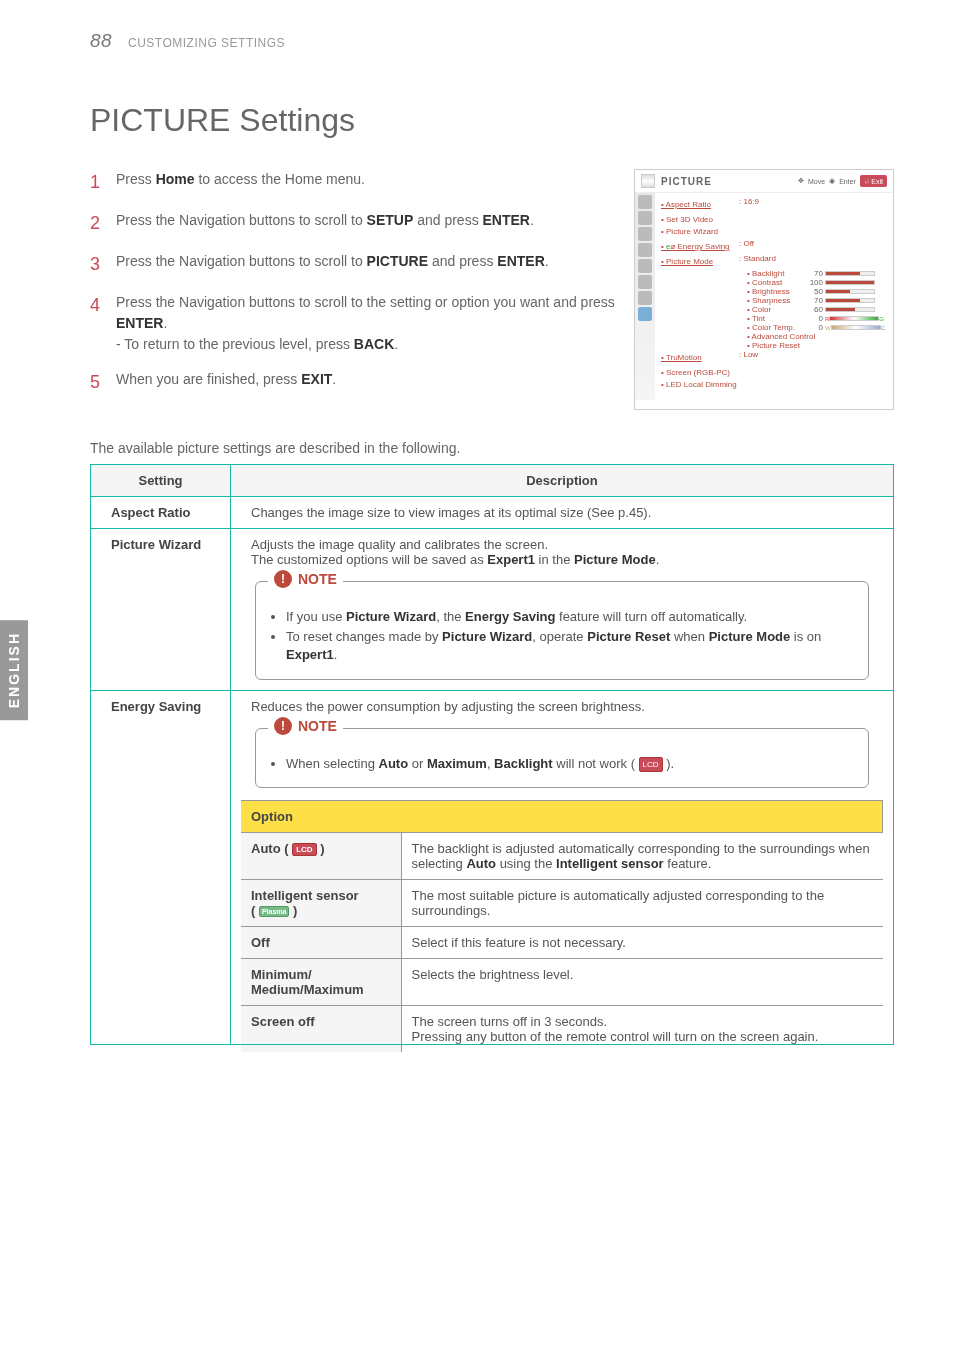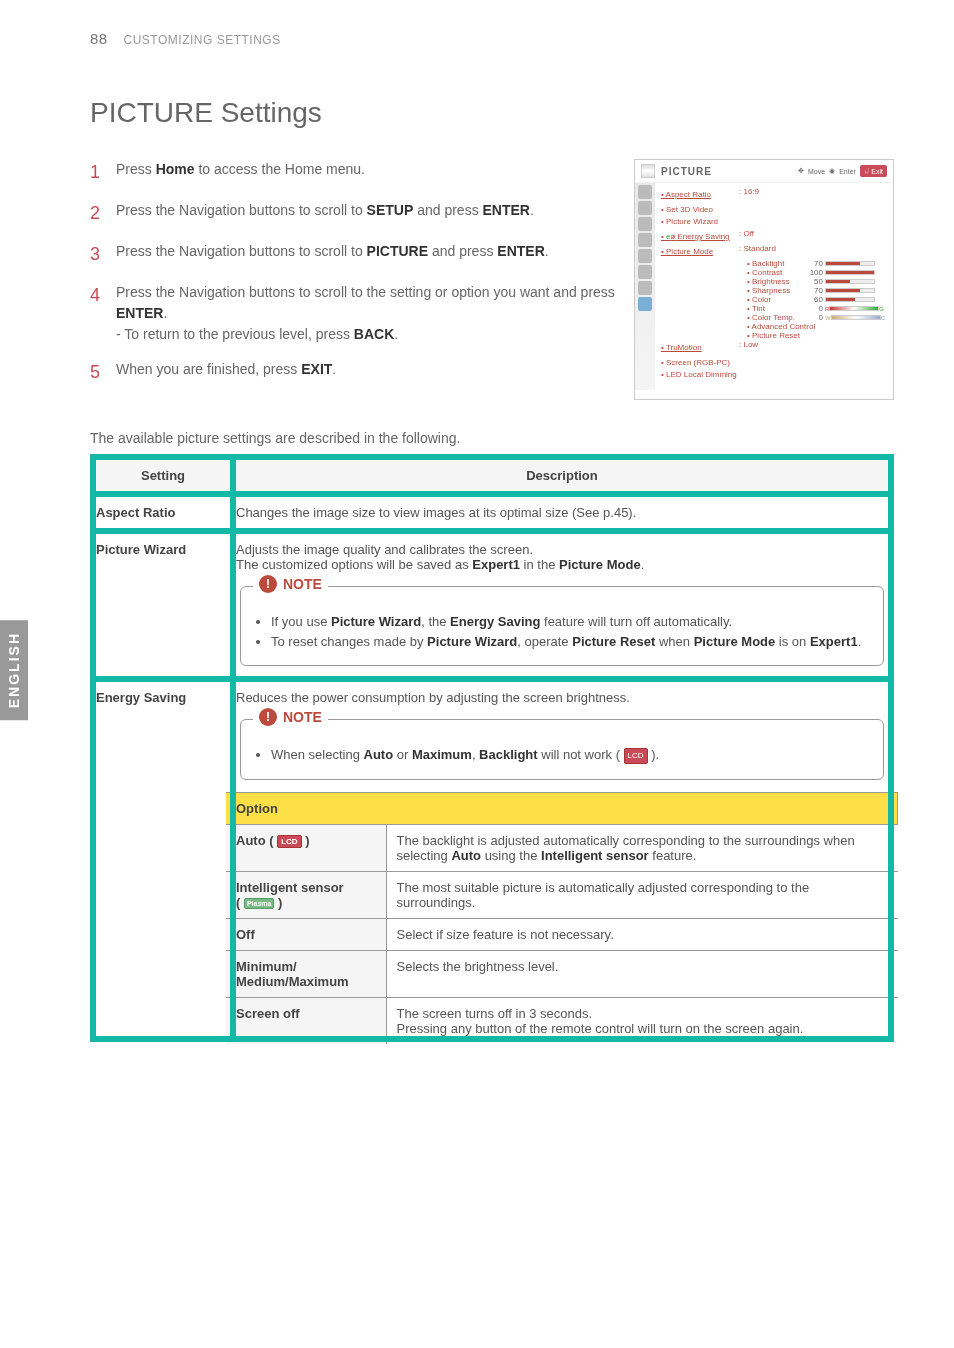--- a/index.html
+++ b/index.html
@@ -15,26 +15,27 @@
     padding: 30px 60px 30px 90px;
     position: relative;
   }
   .header-line {
     font-size: 12px;
     color: #999;
     letter-spacing: 0.5px;
     margin-bottom: 50px;
   }
   .page-num {
-    font-size: 15px;
+    font-size: 19px;
     color: #777;
     margin-right: 12px;
+    font-style: italic;
   }
   h1.section-title {
-    font-size: 28px;
+    font-size: 32px;
     color: #666;
     font-weight: 500;
     margin-bottom: 30px;
   }
   .side-tab {
     position: absolute;
     left: 0;
     top: 620px;
     background: #999;
     color: #fff;
@@ -118,22 +119,22 @@
     color: #666;
     margin-bottom: 8px;
   }
   table.settings {
     width: 100%;
     border-collapse: collapse;
     font-size: 13px;
     color: #555;
   }
   table.settings th, table.settings td {
-    border: 6px solid #14b8a6;
-    padding: 8px 0;
+    border: 1px solid #14b8a6;
+    padding: 8px 20px;
     vertical-align: top;
     text-align: left;
   }
   table.settings th {
     background: #f5f5f5;
     font-weight: bold;
     color:#444;
     text-align:center;
   }
   .setting-name {
@@ -365,21 +366,21 @@
           <tr>
             <td class="opt-name">Auto ( <span class="icon-lcd">LCD</span> )</td>
             <td>The backlight is adjusted automatically corresponding to the surroundings when selecting <b>Auto</b> using the <b>Intelligent sensor</b> feature.</td>
           </tr>
           <tr>
             <td class="opt-name">Intelligent sensor<br>( <span class="icon-plasma">Plasma</span> )</td>
             <td>The most suitable picture is automatically adjusted corresponding to the surroundings.</td>
           </tr>
           <tr>
             <td class="opt-name">Off</td>
-            <td>Select if size feature is not necessary.</td>
+            <td>Select if this feature is not necessary.</td>
           </tr>
           <tr>
             <td class="opt-name">Minimum/ Medium/Maximum</td>
             <td>Selects the brightness level.</td>
           </tr>
           <tr>
             <td class="opt-name">Screen off</td>
             <td style="white-space:pre-line;">The screen turns off in 3 seconds.
 Pressing any button of the remote control will turn on the screen again.</td>
           </tr>

